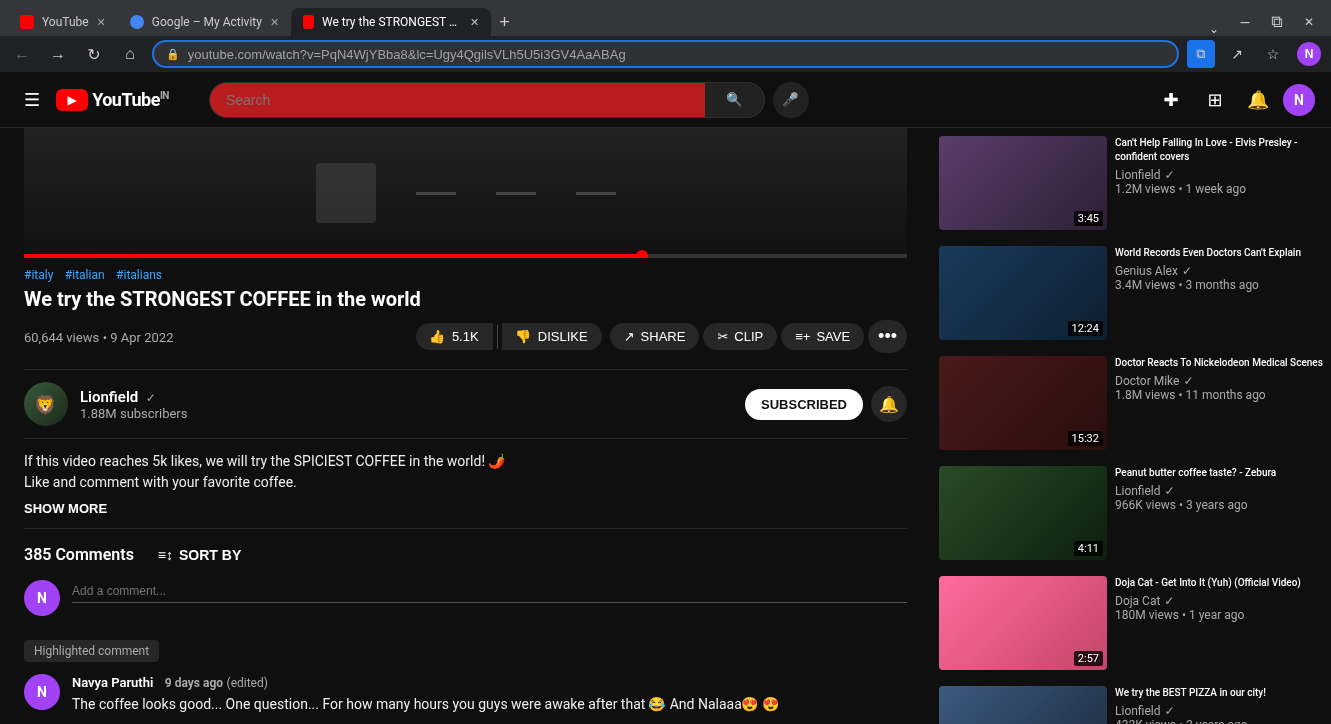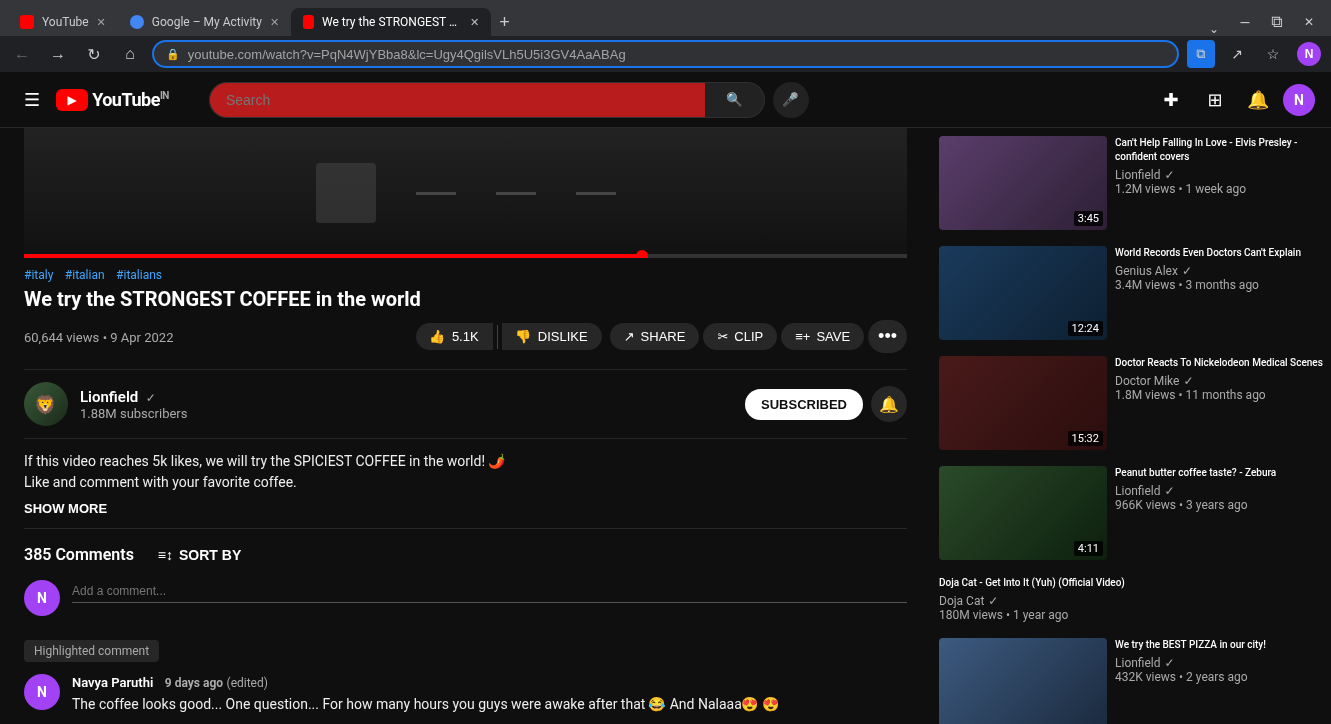--- a/index.html
+++ b/index.html
@@ -394,20 +394,23 @@
             <span>Lionfield</span>
             <span>✓</span>
           </div>
           <div class="sidebar-meta">
             <span>966K views</span> • <span>3 years ago</span>
           </div>
         </div>
       </div>
 
       <div class="sidebar-video">
+        <div class="sidebar-thumb thumb-5">
+          <span class="sidebar-duration">2:57</span>
+        </div>
         <div class="sidebar-info">
           <div class="sidebar-title">Doja Cat - Get Into It (Yuh) (Official Video)</div>
           <div class="sidebar-channel">
             <span>Doja Cat</span>
             <span>✓</span>
           </div>
           <div class="sidebar-meta">
             <span>180M views</span> • <span>1 year ago</span>
           </div>
         </div>

